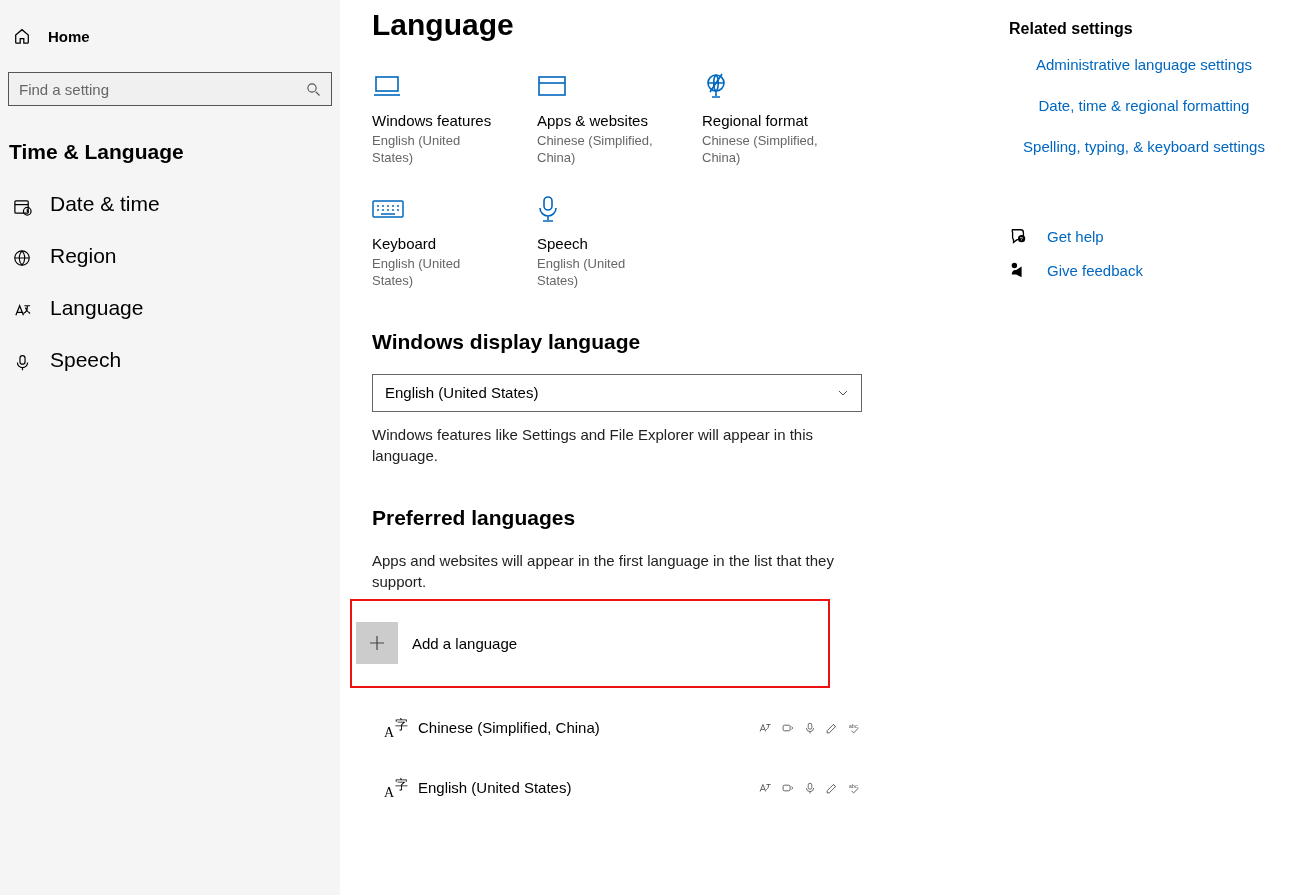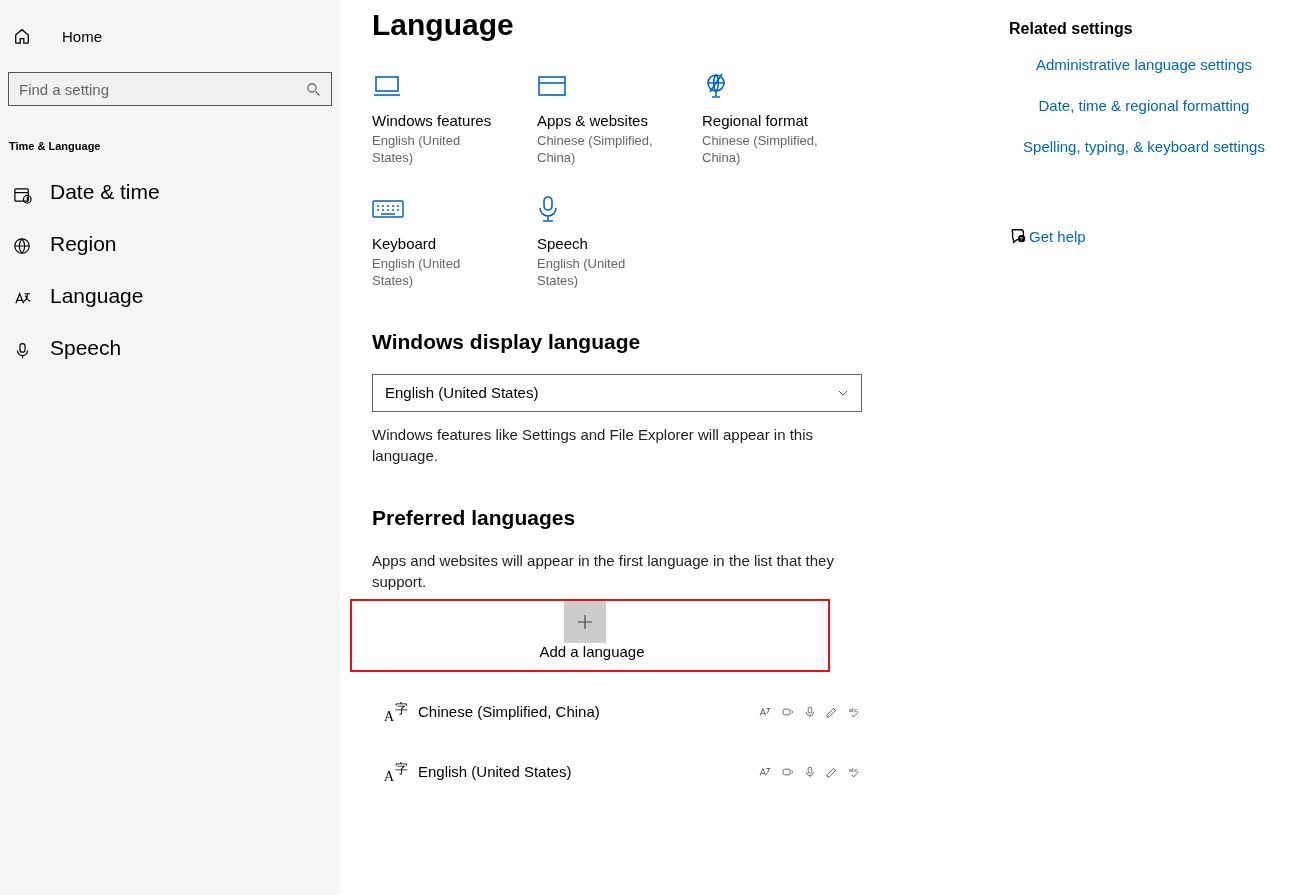--- a/index.html
+++ b/index.html
@@ -15,24 +15,25 @@
 }
 .sidebar {
   width: 340px;
   height: 100%;
   background: #f5f5f5;
   padding-top: 18px;
 }
 .sidebar-home {
   display: flex;
   align-items: center;
-  gap: 30px;
+  gap: 16px;
   padding: 8px 0 8px 12px;
   cursor: default;
   font-size: 15px;
+  font-weight: bold;
 }
 .search-box {
   margin: 18px 8px 16px 8px;
   height: 34px;
   border: 1px solid #555;
   background: #f0f0f0;
   display: flex;
   align-items: center;
   padding: 0 10px;
 }
@@ -42,21 +43,21 @@
   background: transparent;
   font-size: 15px;
   outline: none;
   color: #555;
   font-style: normal;
 }
 .search-box input::placeholder { color: #666; }
 .search-box .search-ic { color: #444; }
 .section-heading {
   font-weight: 600;
-  font-size: 11px;
+  font-size: 21px;
   padding: 18px 0 14px 9px;
 }
 .nav-item {
   display: flex;
   align-items: flex-end;
   gap: 18px;
   padding: 14px 0 14px 12px;
   font-size: 21px;
   cursor: default;
 }
@@ -93,27 +94,26 @@
   padding: 0 12px;
   justify-content: space-between;
   margin-bottom: 12px;
 }
 .dropdown span:first-child { font-size: 15px; }
 .desc { font-size: 15px; color: #222; max-width: 490px; line-height:1.4; margin-bottom: 40px;}
 
 .add-row {
   border: 2px solid #e11;
   width: 480px;
-  height: 73px;
+  height: 89px;
   display: flex;
   align-items: center;
   padding-left: 4px;
   margin-bottom: 10px;
   margin-left: -22px;
-  flex-direction: column;
 }
 .plus-box {
   width: 42px;
   height: 42px;
   background: #ccc;
   display: flex;
   align-items: center;
   justify-content: center;
   margin-right: 14px;
 }
@@ -129,21 +129,21 @@
 .lang-row .mini-icons { display:flex; gap:9px; color:#555; font-size:13px;}
 
 .rightcol {
   width: 280px;
   padding: 20px 10px 0 0;
 }
 .rc-head { font-size: 16px; font-weight: 600; margin-bottom: 16px; }
 .rc-link { color: #0067c0; font-size: 15px; margin-bottom: 20px; display:block; line-height:1.4;text-align:center;}
 .rc-link2 { color: #0067c0; font-size: 15px; margin-bottom: 10px; display:block;}
 .rc-block { margin-bottom: 40px; }
-.rc-row { display:flex; align-items:center; margin-bottom:16px;}
+.rc-row { display:flex; align-items:center; gap:18px; margin-bottom:16px;}
 .rc-row .ic { width:20px; color:#000;}
 svg { display:block; }
 </style>
 </head>
 <body>
 
 <div class="sidebar">
   <div class="sidebar-home">
     <span class="nav-icon">
       <svg width="18" height="18" viewBox="0 0 20 20" fill="none" stroke="#000" stroke-width="1.4">
@@ -385,13 +385,22 @@
   <div class="rc-row">
     <span class="ic">
         <svg width="18" height="18" viewBox="0 0 20 20" fill="#000">
           <path d="M4 3h9a3 3 0 0 1 3 3v5a3 3 0 0 1-3 3H9l-4 3v-3a3 3 0 0 1-1-2V6a3 3 0 0 1 0-3z" fill="none" stroke="#000" stroke-width="1.5"></path>
           <circle cx="14" cy="13" r="4" fill="#000"></circle>
           <text x="12" y="16" font-size="6" fill="#fff">?</text>
         </svg>
       </span>
     <a class="rc-link2" style="margin:0">Get help</a>
   </div>
+  <div class="rc-row">
+    <span class="ic">
+        <svg width="18" height="18" viewBox="0 0 20 20" fill="#000">
+          <circle cx="6" cy="5" r="3"></circle>
+          <path d="M3 15c0-3 2-5 4-5h1l6-4v12l-6-3H7"></path>
+        </svg>
+      </span>
+    <a class="rc-link2" style="margin:0">Give feedback</a>
+  </div>
 </div>
 
 </body></html>

